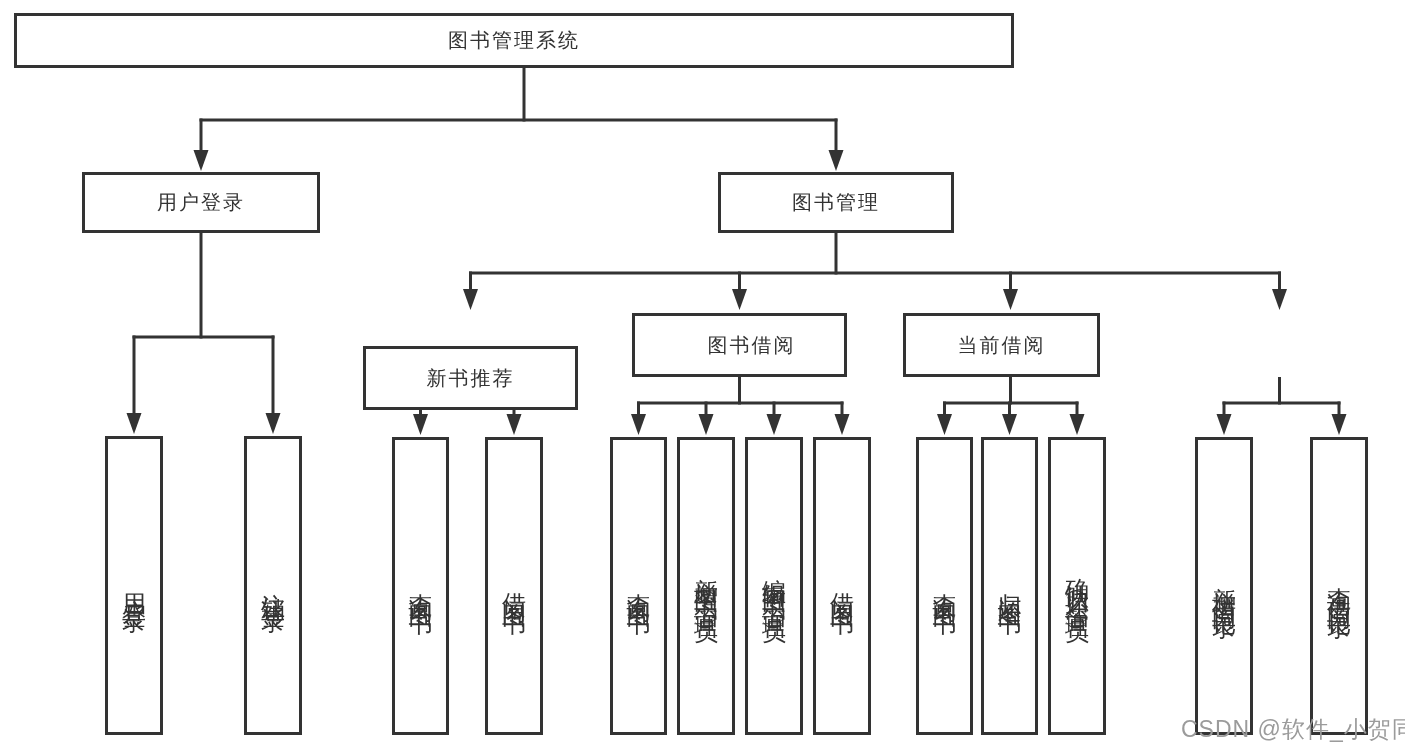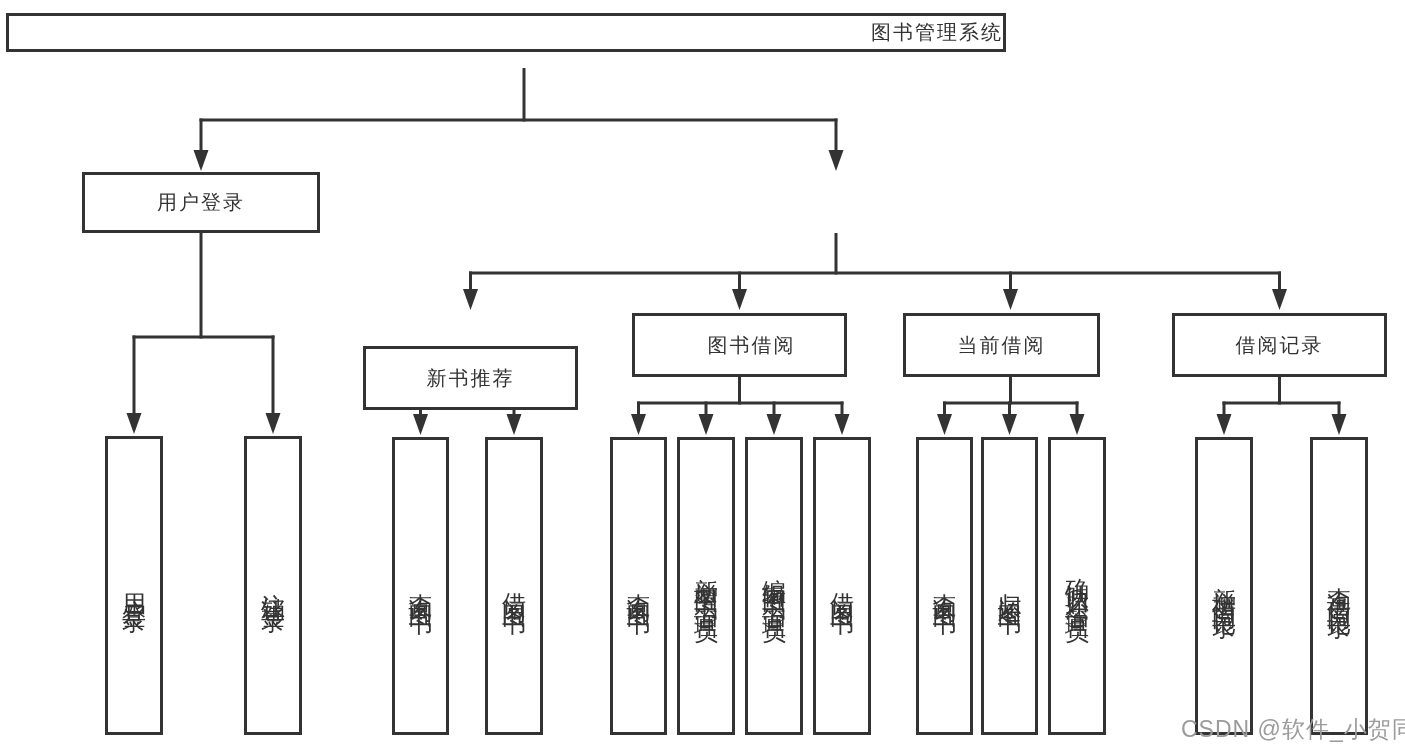--- a/index.html
+++ b/index.html
@@ -120,39 +120,39 @@
       <polygon points="766.5,414 781.5,414 774,435"></polygon>
       <polygon points="834.5,414 849.5,414 842,435"></polygon>
       <polygon points="937,414 952,414 944.5,435"></polygon>
       <polygon points="1002,414 1017,414 1009.5,435"></polygon>
       <polygon points="1069.5,414 1084.5,414 1077,435"></polygon>
       <polygon points="1216.5,414 1231.5,414 1224,435"></polygon>
       <polygon points="1331.5,414 1346.5,414 1339,435"></polygon>
     </g>
   </svg>
 
-  <div class="hbox" style="left:6px; top:13px; width:1000px; height:39px;justify-content:flex-end;">
+  <div class="hbox" style="left:14px; top:13px; width:1000px; height:55px;">
     <span>图书管理系统</span>
   </div>
 
   <div class="hbox" style="left:82px; top:172px; width:238px; height:61px;">
     <span>用户登录</span>
+  </div>
+  <div class="hbox" style="left:718px; top:172px; width:236px; height:61px;">
+    <span>图书管理</span>
   </div>
 
   <div class="hbox" style="left:363px; top:313px; width:215px; height:64px;margin-top:33px;">
     <span>新书推荐</span>
   </div>
   <div class="hbox" style="left:632px; top:313px; width:215px; height:64px;padding-left:24px;">
     <span>图书借阅</span>
   </div>
   <div class="hbox" style="left:903px; top:313px; width:197px; height:64px;">
     <span>当前借阅</span>
-  </div>
-  <div class="hbox" style="left:1172px; top:313px; width:215px; height:64px;">
-    <span>借阅记录</span>
   </div>
 
   <div class="vbox" style="left:105px; top:436px; width:58px; height:299px;">
     <span class="vtext">用户登录</span>
   </div>
   <div class="vbox" style="left:244px; top:436px; width:58px; height:299px;">
     <span class="vtext">注销登录</span>
   </div>
 
   <div class="vbox" style="left:392px; top:437px; width:57px; height:298px;">

